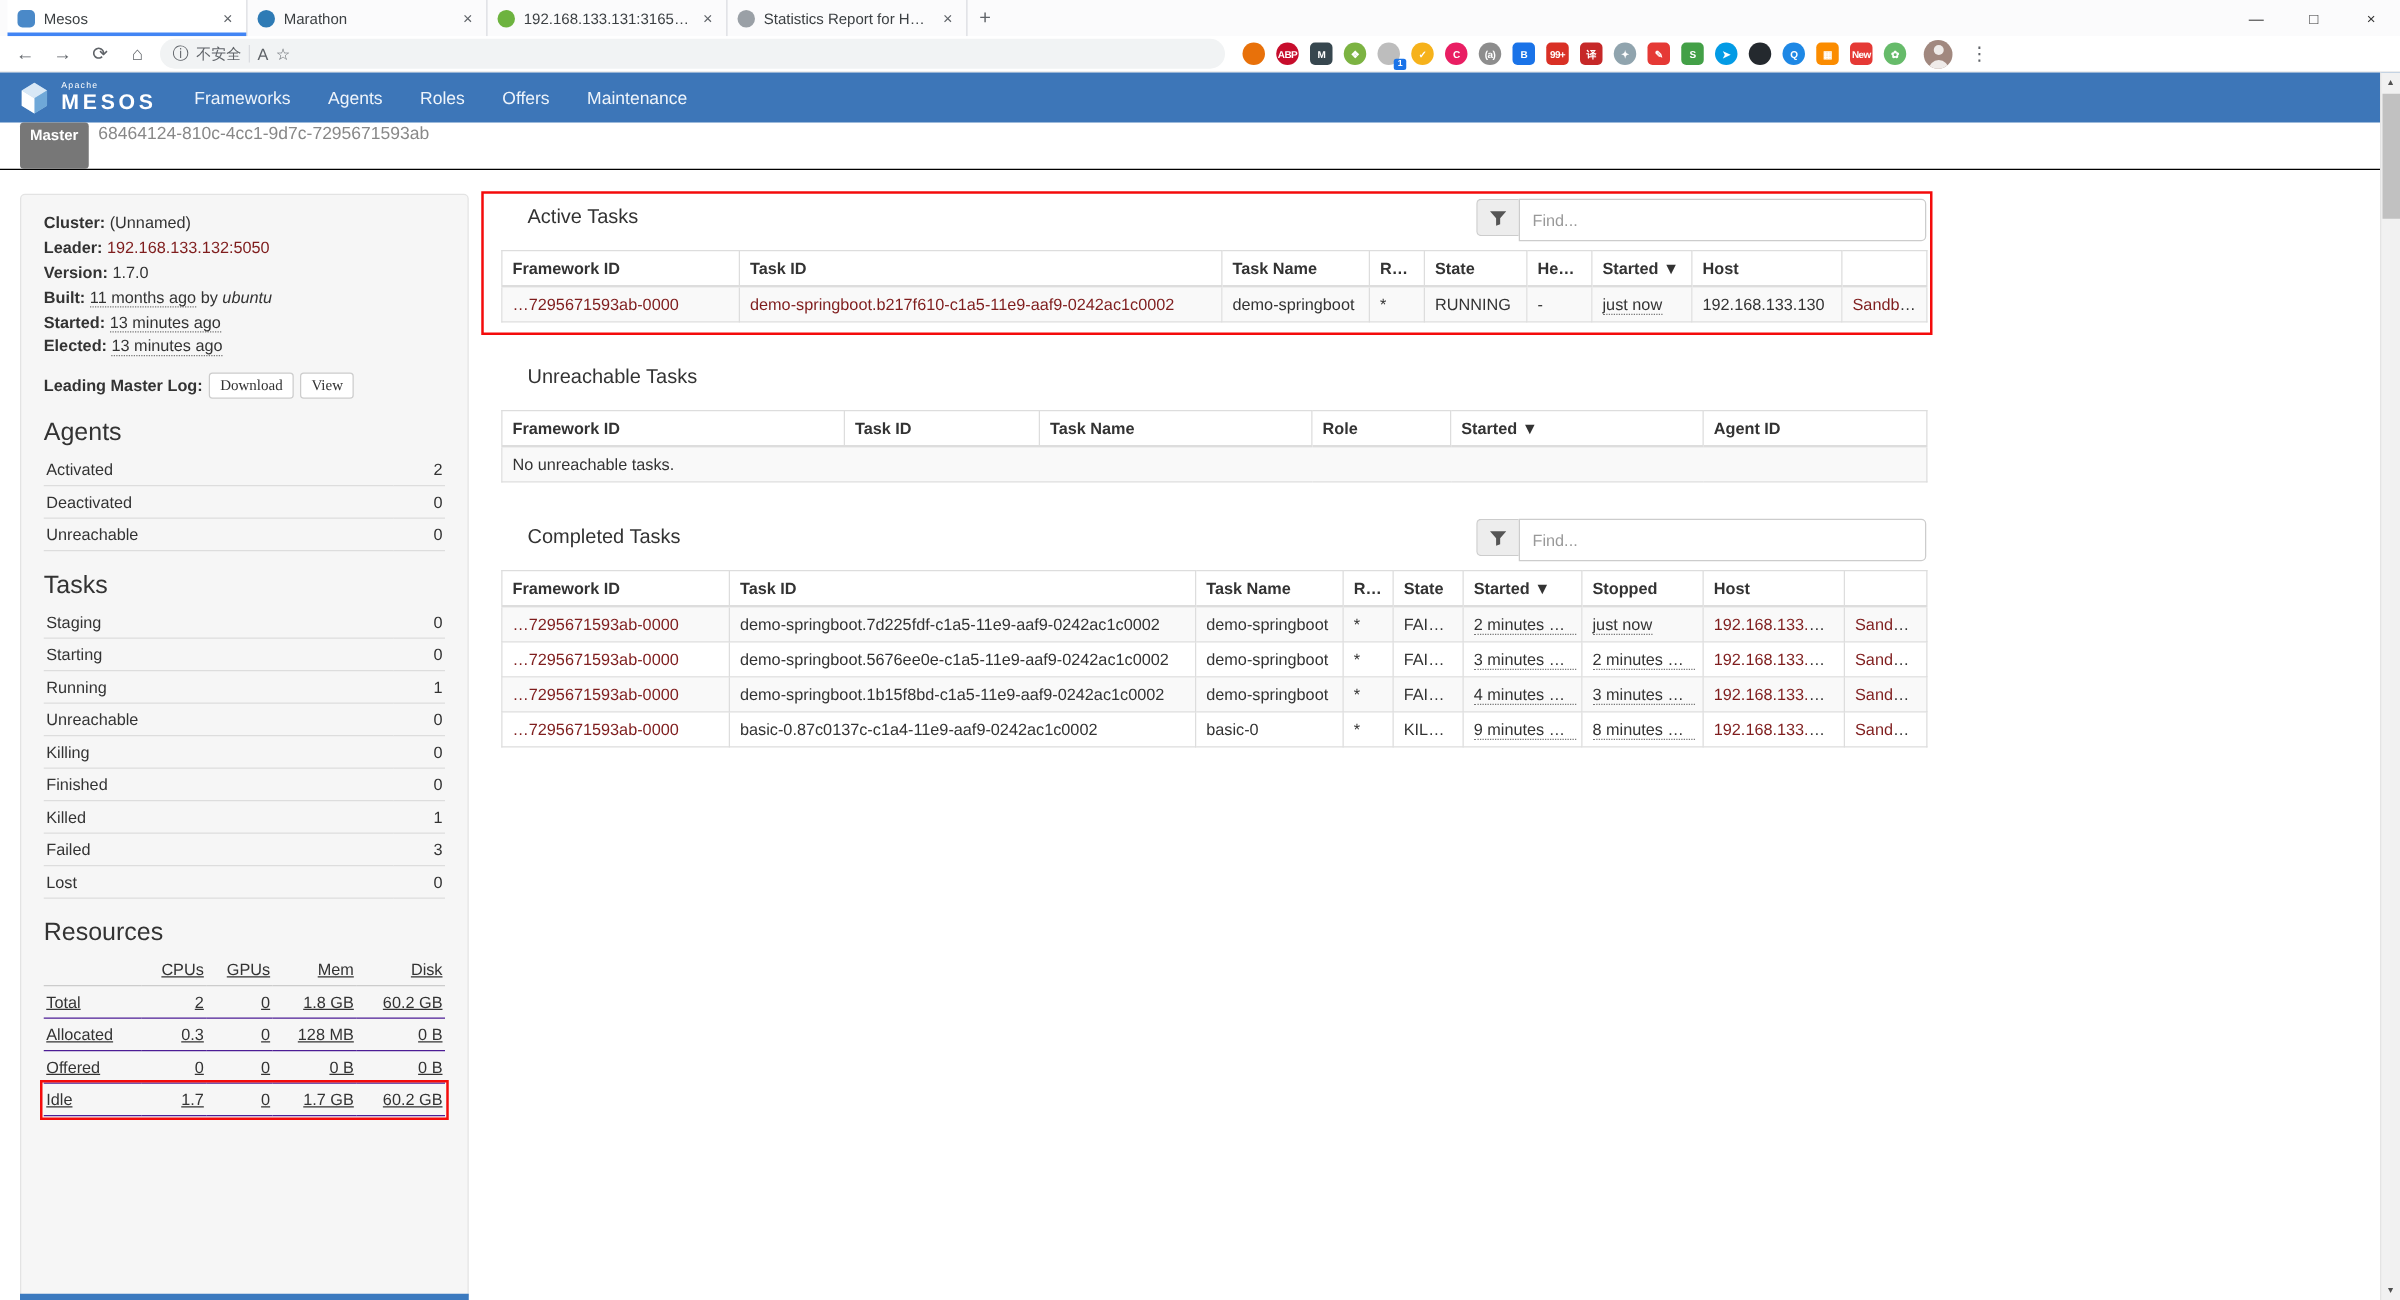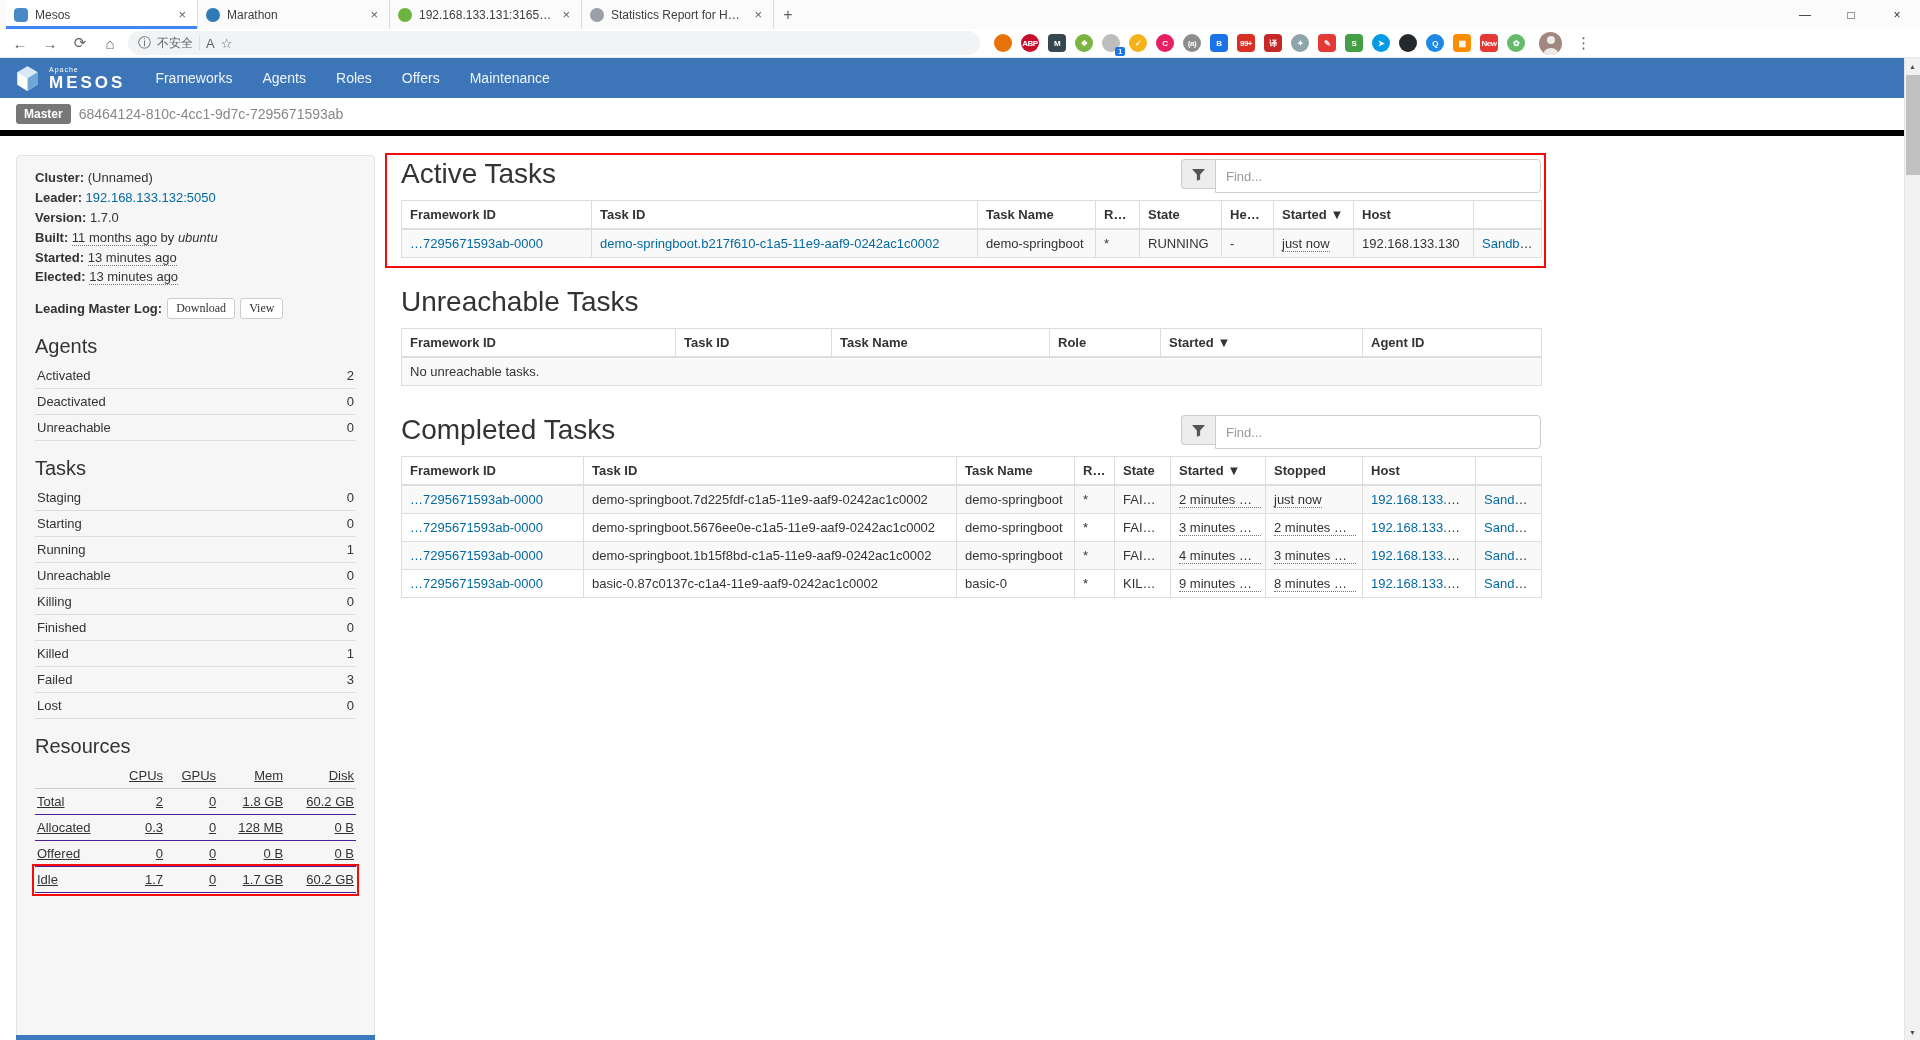--- a/index.html
+++ b/index.html
@@ -1,21 +1,21 @@
 <!DOCTYPE html>
 <html><head>
 <meta charset="utf-8">
 <style>
   * { box-sizing: border-box; margin: 0; padding: 0; }
   html,body { width:1920px; height:1040px; }
   body {
     position: relative; overflow: hidden; background:#fff;
     font-family: "Liberation Sans", sans-serif; color:#333;
   }
-  a { color:#0369a1; text-decoration:none; cursor:pointer; }
+  a { color:#7f1d1d; text-decoration:none; cursor:pointer; }
 
   
   #tabstrip { position:absolute; left:0; top:0; width:100%; height:29px; background:#fbfbfc; display:flex; align-items:stretch; padding-left:6px; }
   .tab { width:192px; display:flex; align-items:center; gap:7px; padding:0 8px; position:relative; border-right:1px solid #dadce0; cursor:pointer; }
   .tab:first-child { background:#fff; }
   .tab:first-child::after { content:""; position:absolute; left:0; right:0; bottom:0; height:3px; background:#4285f4; }
   .favicon { width:14px; height:14px; flex:0 0 14px; border-radius:4px; background:#888; }
   .tab:nth-child(2) .favicon, .tab:nth-child(3) .favicon, .tab:nth-child(4) .favicon { border-radius:50%; }
   .tab-title { flex:1; font-size:12px; color:#3c4043; white-space:nowrap; overflow:hidden; text-overflow:ellipsis; }
   .tab-close { font-size:13px; color:#5f6368; line-height:1; padding:1px 3px; border-radius:50%; }
@@ -44,21 +44,21 @@
   #navbar { position:absolute; left:0; top:58px; width:100%; height:40px; background:#3d76b8; display:flex; align-items:center; padding:0 14px; gap:30px; }
   #brand { display:flex; align-items:center; gap:8px; }
   #brand svg { width:27px; height:27px; }
   .brand-text { color:#fff; line-height:1; }
   .brand-top { font-size:7px; letter-spacing:1px; display:block; margin-bottom:1px; }
   .brand-main { font-size:17px; font-weight:bold; letter-spacing:3px; }
   #nav-items { display:flex; gap:30px; }
   .nav-item { color:#eef4fb; font-size:14px; cursor:pointer; }
 
   
-  #masterbar { position:absolute; left:0; top:98px; right:16px; height:38px; border-bottom:6px solid #000000; display:flex; align-items:center; gap:8px; padding-left:16px; }
+  #masterbar { position:absolute; left:0; top:98px; right:16px; height:38px; border-bottom:1px solid #000000; display:flex; gap:8px; padding-left:16px; }
   .master-badge { background:#777; color:#fff; font-size:12px; font-weight:bold; padding:3px 8px; border-radius:3px; }
   .master-id { color:#888; font-size:14px; }
 
   
   #sidebar { position:absolute; left:16px; top:155px; width:359px; height:885px; background:#f6f6f6; border:1px solid #e3e3e3; border-radius:4px; padding:14px 18px; font-size:13px; overflow:hidden; }
   .kv { margin-bottom:3px; line-height:1.3; }
   .kv b { font-weight:bold; }
   .dotted { border-bottom:1px dotted #777; }
   .italic { font-style:italic; }
   .log-row { margin:12px 0 2px; display:flex; align-items:center; gap:5px; }
@@ -74,21 +74,21 @@
   .res-table td.v { text-align:right; }
   .res-table col.lab { width:78px; }
   #resources-table tbody tr:nth-child(4) { outline:2px solid #f40b0b; outline-offset:1px; }
   #side-bottom-bar { position:absolute; left:16px; bottom:0; width:359px; height:5px; background:#3c7abf; }
 
   
   #main { position:absolute; left:401px; top:142px; width:1140px; }
   .section { margin-bottom:28px; position:relative; }
   #section-active { margin-top:16px; }
   .section-head { display:flex; justify-content:space-between; align-items:center; margin-bottom:10px; min-height:32px; }
-  .main-heading { font-size:28px; font-weight:400; color:#333; }
+  .main-heading { font-size:16px; font-weight:400; color:#333;margin-left:21px; }
   .filter { display:flex; width:360px; height:30px; }
   .filter-btn { width:34px; background:#ededed; border:1px solid #ccc; border-right:none; border-radius:4px 0 0 4px; display:flex; align-items:center; justify-content:center; cursor:pointer; }
   .filter-input { flex:1; border:1px solid #ccc; border-radius:0 4px 4px 0; padding:16px 10px; font-size:13px; color:#555; font-family:inherit; outline:none; }
   .filter-input::placeholder { color:#999; }
 
   .data-table { width:100%; border-collapse:collapse; table-layout:fixed; font-size:13px; background:#fff; }
   .data-table th, .data-table td { border:1px solid #ddd; padding:6px 8px; text-align:left; white-space:nowrap; overflow:hidden; text-overflow:ellipsis; }
   .data-table th { font-weight:bold; border-bottom:2px solid #ddd; cursor:pointer; }
   .data-table tbody tr:nth-child(odd) td { background:#f9f9f9; }
 

